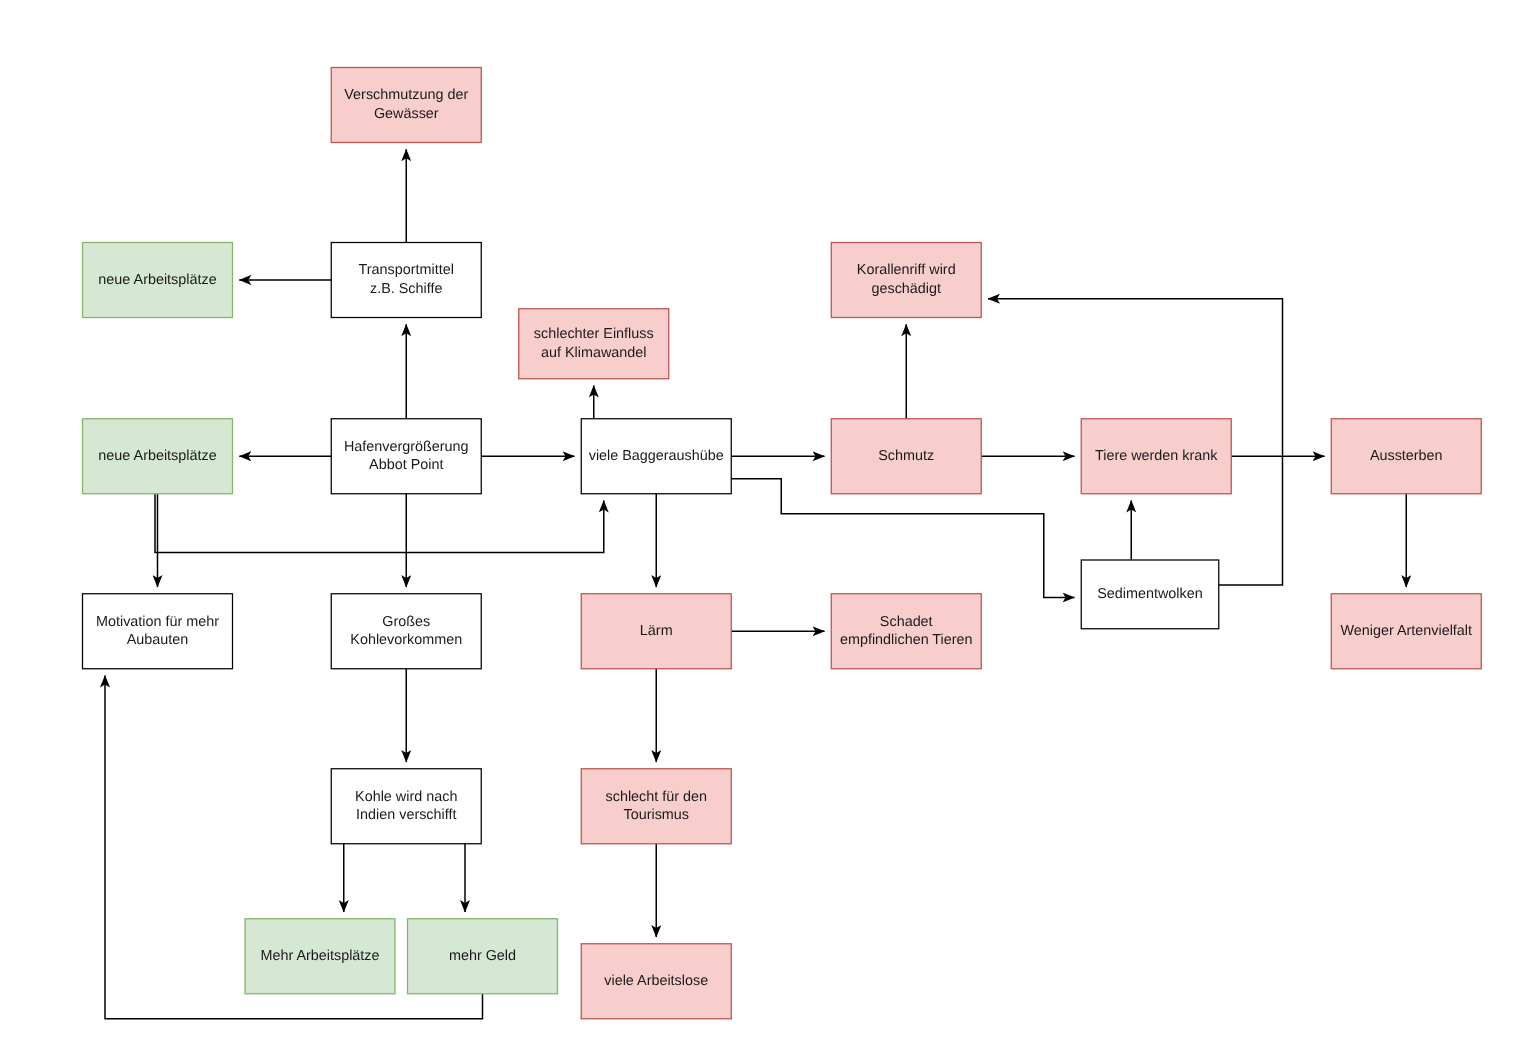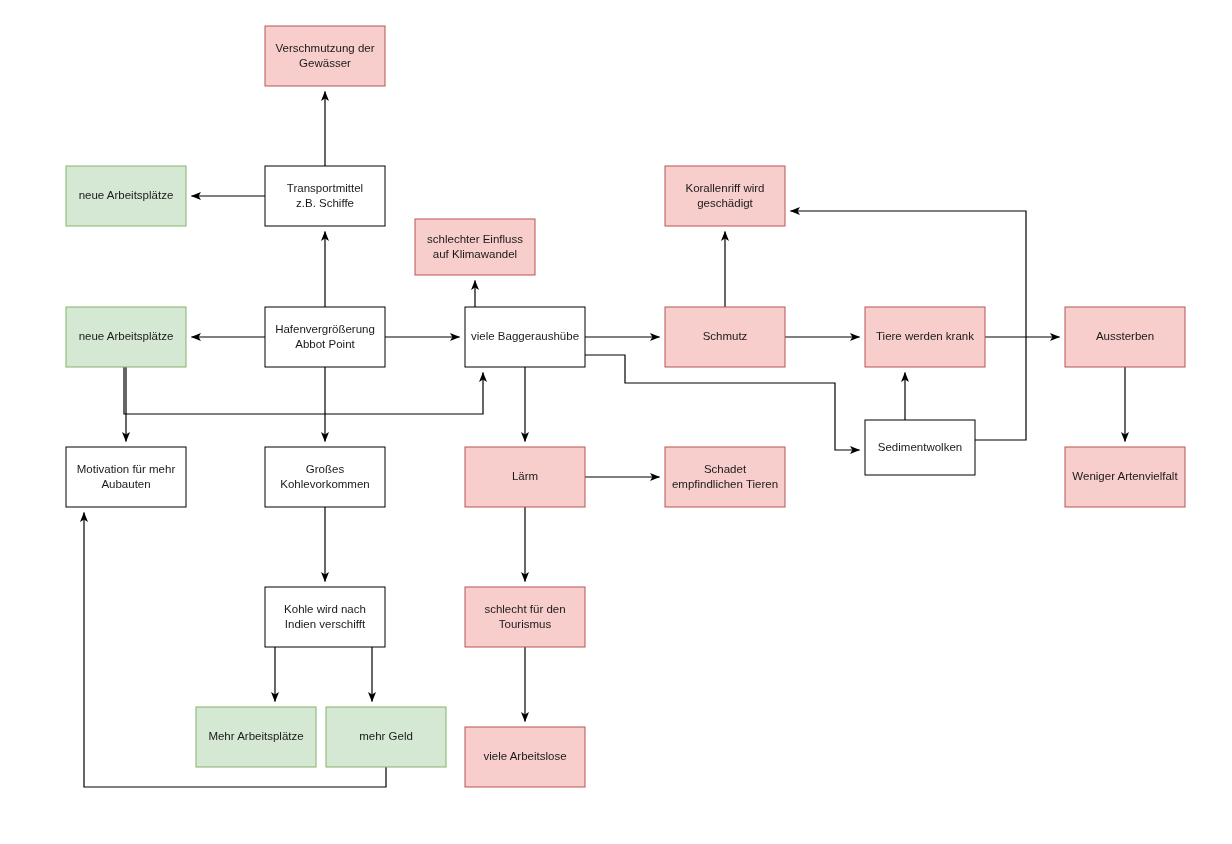--- a/index.html
+++ b/index.html
@@ -12,20 +12,21 @@
     width: 1232px;
     height: 844px;
     font-family: "Liberation Sans", sans-serif;
     overflow: hidden;
   }
   #diagram-root {
     position: relative;
     width: 1232px;
     height: 596px;
     background: #ffffff;
+    margin-top: 28px;
   }
   svg#diagram-svg {
     position: absolute;
     top: 0;
     left: 0;
     width: 1232px;
     height: 844px;
     display: block;
   }
   .node-rect {

